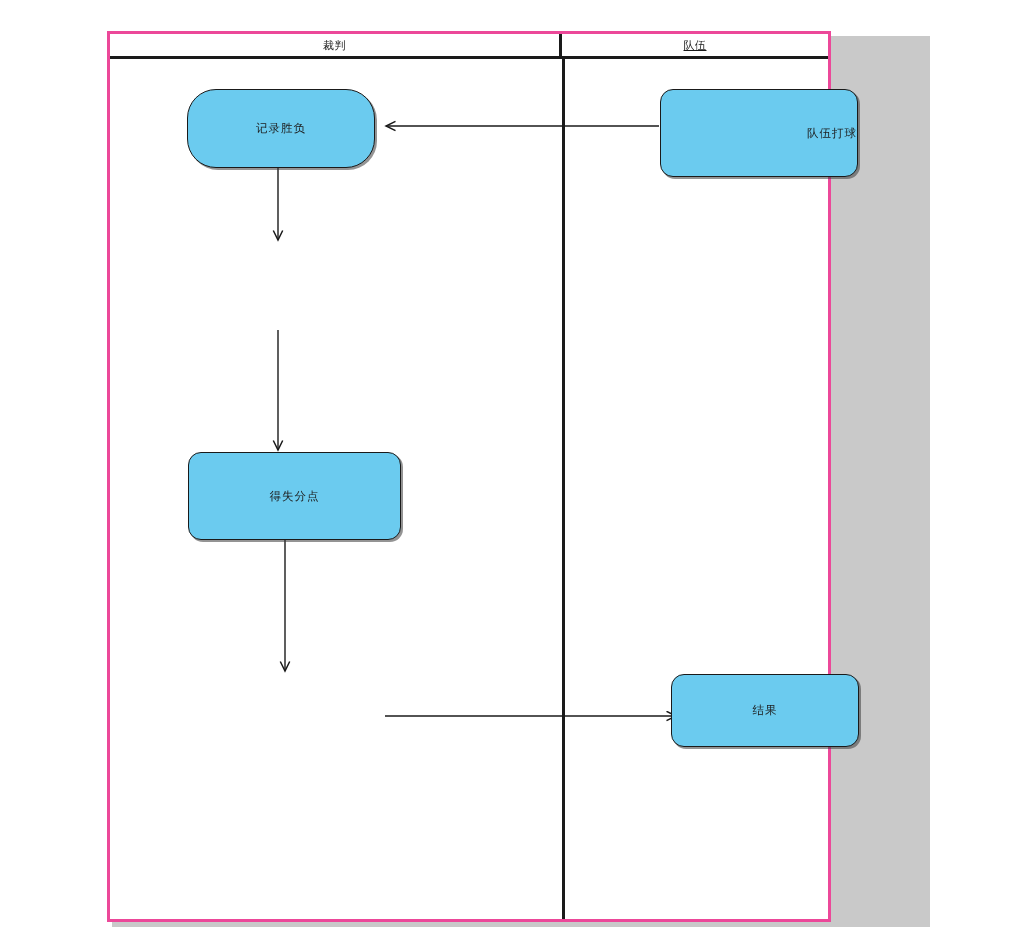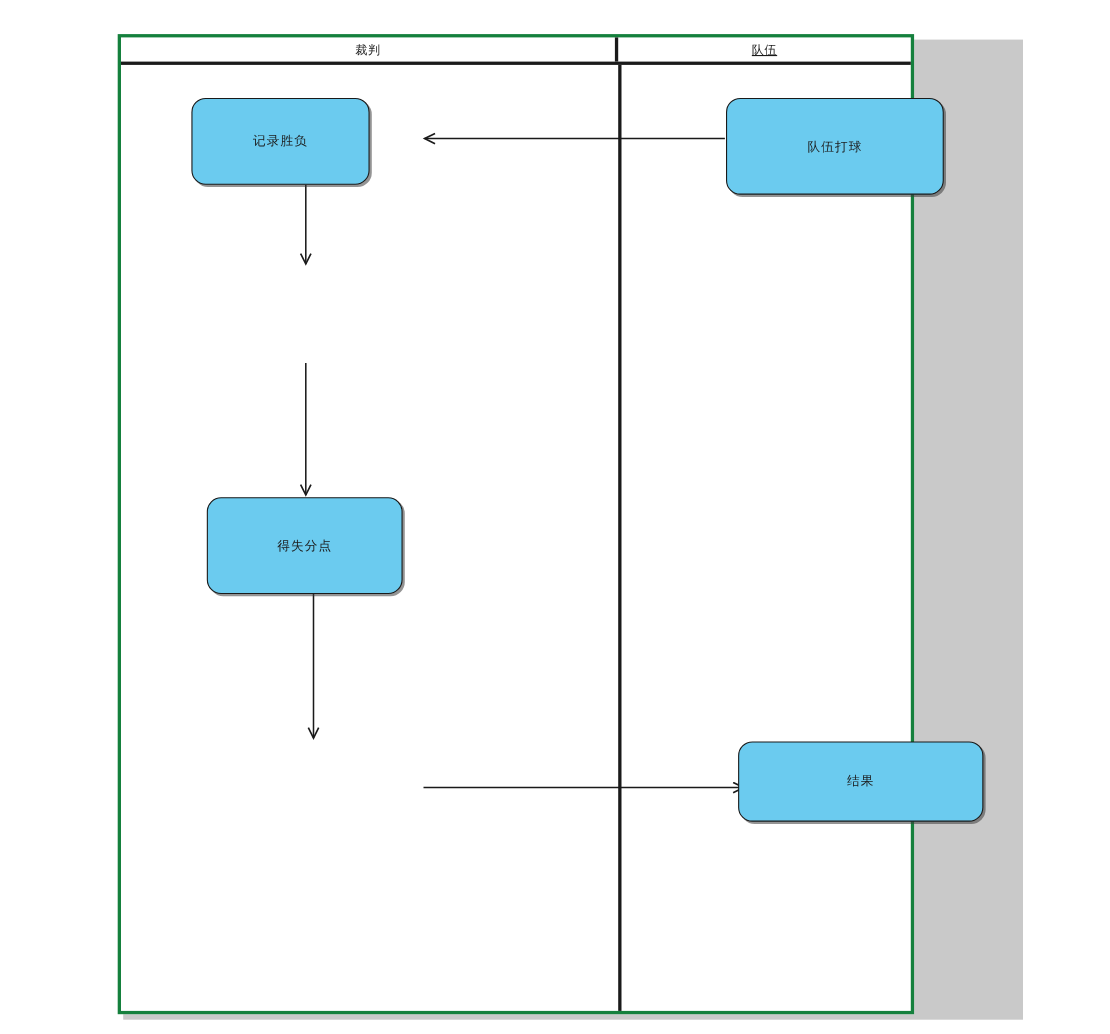--- a/index.html
+++ b/index.html
@@ -30,21 +30,21 @@
   }
 
   
   .pool {
     position: absolute;
     left: 107px;
     top: 31px;
     width: 724px;
     height: 891px;
     background: #ffffff;
-    border: 3px solid #15803d;
+    border: 3px solid #ec4899;
     box-sizing: border-box;
   }
 
   
   .lane-header-row {
     position: absolute;
     left: 0;
     top: 0;
     width: 100%;
     height: 25px;
@@ -144,31 +144,31 @@
 
     <g>
       <line x1="285" y1="540" x2="285" y2="671" stroke="#1a1a1a" stroke-width="1.4" marker-end="url(#arrowOpen)"></line>
     </g>
 
     <g>
       <line x1="385" y1="716" x2="676" y2="716" stroke="#1a1a1a" stroke-width="1.4" marker-end="url(#arrowOpen)"></line>
     </g>
   </svg>
 
-  <div class="node" style="left:174px; top:89px; width:162px; height:79px;">
+  <div class="node" style="left:187px; top:89px; width:188px; height:79px;border-radius:29px;">
     <span>记录胜负</span>
   </div>
 
 
-  <div class="node" style="left:188px; top:452px; width:178px; height:88px;">
+  <div class="node" style="left:188px; top:452px; width:213px; height:88px;">
     <span>得失分点</span>
   </div>
 
 
-  <div class="node" style="left:660px; top:89px; width:198px; height:88px;">
+  <div class="node" style="left:660px; top:89px; width:198px; height:88px;justify-content:flex-end;">
     <span>队伍打球</span>
   </div>
 
-  <div class="node" style="left:671px; top:674px; width:223px; height:73px;">
+  <div class="node" style="left:671px; top:674px; width:188px; height:73px;">
     <span>结果</span>
   </div>
 
 </div>
 
 </body></html>

